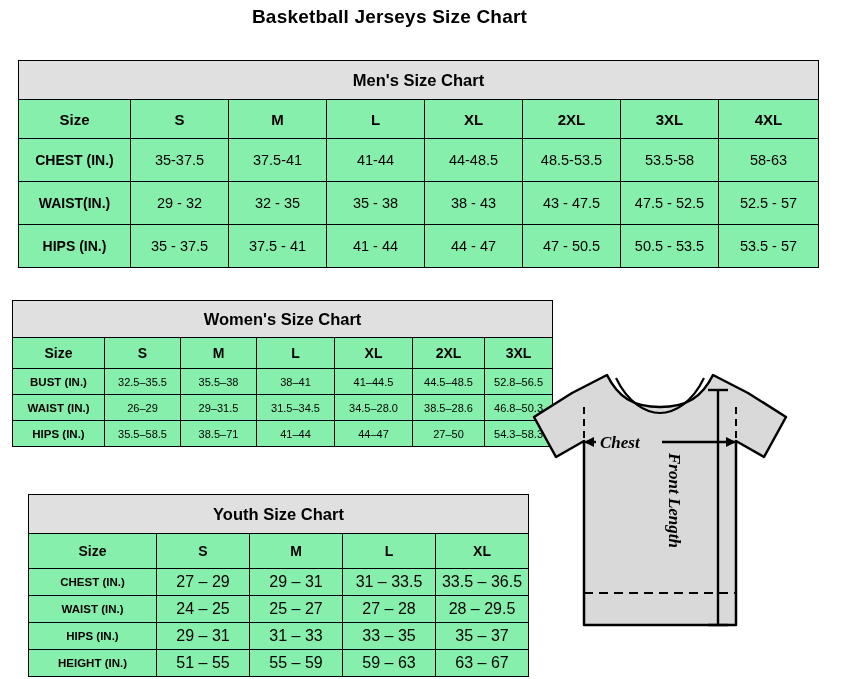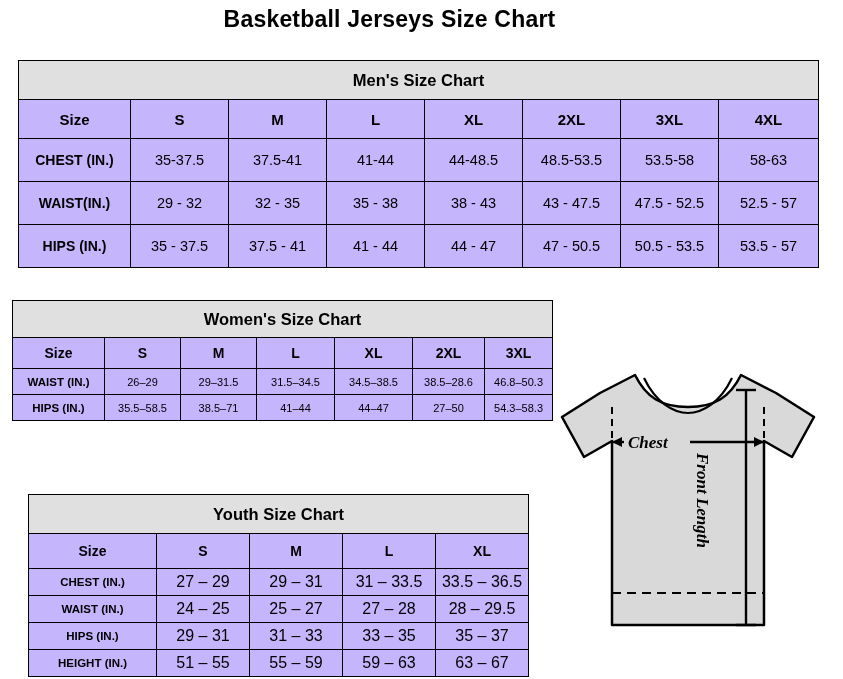--- a/index.html
+++ b/index.html
@@ -14,29 +14,29 @@
     font-family: "Liberation Sans", sans-serif;
     color: #000000;
     overflow: hidden;
   }
   #page-title {
     position: absolute;
     top: 6px;
     left: 0;
     width: 779px;
     text-align: center;
-    font-size: 23px;
+    font-size: 19px;
     font-weight: bold;
     letter-spacing: 0.2px;
   }
 
   table {
     border-collapse: collapse;
     table-layout: fixed;
-    background: #c4b5fd;
+    background: #86efac;
   }
   table, th, td {
     border: 1px solid #000000;
   }
   th, td {
     text-align: center;
     vertical-align: middle;
     padding: 0;
   }
   .caption-row td {
@@ -82,21 +82,21 @@
     width: 500px;
   }
   #youth-table td { height: 26px; font-size: 16px; }
   #youth-table .caption-row td { height: 38px; font-size: 16.5px; }
   #youth-table .hdr-row td { height: 34px; font-size: 14px; }
   #youth-table .rowlabel { font-size: 11.5px; }
 
   
   #shirt-diagram {
     position: absolute;
-    left: 540px;
+    left: 512px;
     top: 345px;
     width: 300px;
     height: 320px;
   }
   #shirt-diagram svg { display: block; }
   .lbl-chest {
     position: absolute;
     left: 88px;
     top: 88px;
     font-family: "Liberation Serif", serif;
@@ -197,25 +197,34 @@
     <tr class="hdr-row">
       <td>Size</td>
       <td>S</td>
       <td>M</td>
       <td>L</td>
       <td>XL</td>
       <td>2XL</td>
       <td>3XL</td>
     </tr>
     <tr>
+      <td class="rowlabel">BUST  (IN.)</td>
+      <td>32.5–35.5</td>
+      <td>35.5–38</td>
+      <td>38–41</td>
+      <td>41–44.5</td>
+      <td>44.5–48.5</td>
+      <td>52.8–56.5</td>
+    </tr>
+    <tr>
       <td class="rowlabel">WAIST  (IN.)</td>
       <td>26–29</td>
       <td>29–31.5</td>
       <td>31.5–34.5</td>
-      <td>34.5–38.5</td>
+      <td>34.5–28.0</td>
       <td>38.5–28.6</td>
       <td>46.8–50.3</td>
     </tr>
     <tr>
       <td class="rowlabel">HIPS  (IN.)</td>
       <td>35.5–58.5</td>
       <td>38.5–71</td>
       <td>41–44</td>
       <td>44–47</td>
       <td>27–50</td>

